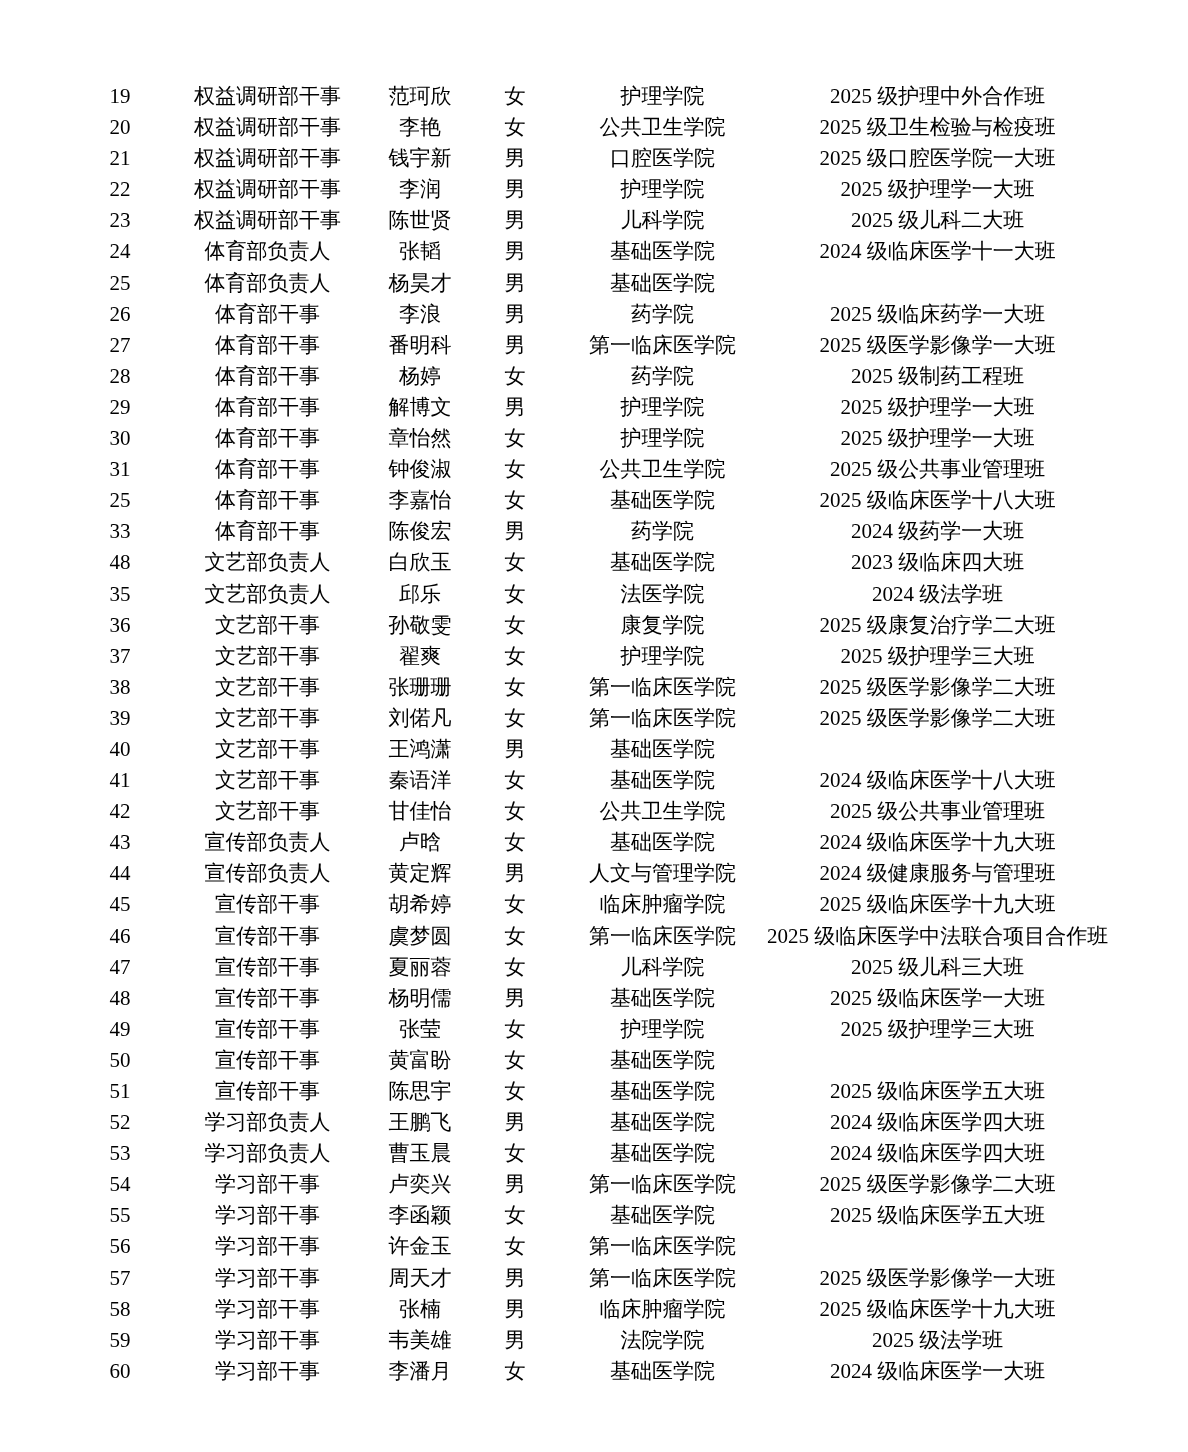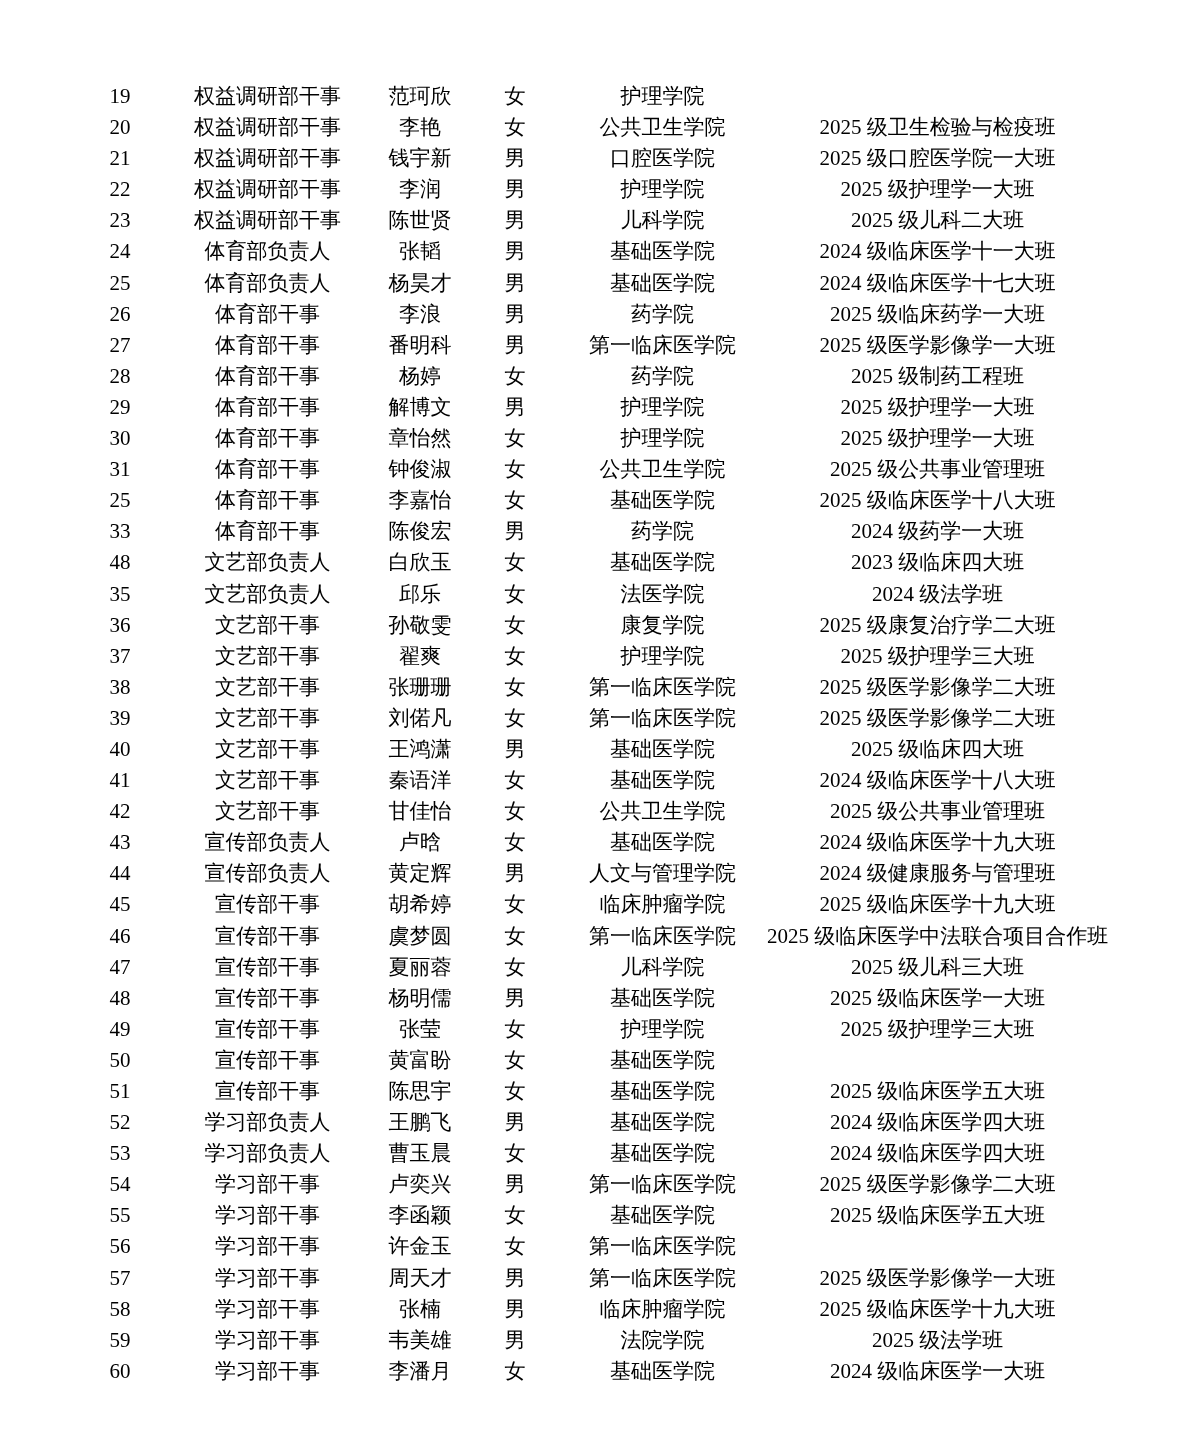--- a/index.html
+++ b/index.html
@@ -40,20 +40,21 @@
 <body>
 
 <div class="page">
   <div class="roster" id="roster">
       <div class="row">
         <span class="cell col-serial">19</span>
         <span class="cell col-position">权益调研部干事</span>
         <span class="cell col-name">范珂欣</span>
         <span class="cell col-gender">女</span>
         <span class="cell col-college">护理学院</span>
+        <span class="cell col-class">2025 级护理中外合作班</span>
       </div>
       <div class="row">
         <span class="cell col-serial">20</span>
         <span class="cell col-position">权益调研部干事</span>
         <span class="cell col-name">李艳</span>
         <span class="cell col-gender">女</span>
         <span class="cell col-college">公共卫生学院</span>
         <span class="cell col-class">2025 级卫生检验与检疫班</span>
       </div>
       <div class="row">
@@ -87,21 +88,20 @@
         <span class="cell col-gender">男</span>
         <span class="cell col-college">基础医学院</span>
         <span class="cell col-class">2024 级临床医学十一大班</span>
       </div>
       <div class="row">
         <span class="cell col-serial">25</span>
         <span class="cell col-position">体育部负责人</span>
         <span class="cell col-name">杨昊才</span>
         <span class="cell col-gender">男</span>
         <span class="cell col-college">基础医学院</span>
-        <span class="cell col-class">2024 级临床医学十七大班</span>
       </div>
       <div class="row">
         <span class="cell col-serial">26</span>
         <span class="cell col-position">体育部干事</span>
         <span class="cell col-name">李浪</span>
         <span class="cell col-gender">男</span>
         <span class="cell col-college">药学院</span>
         <span class="cell col-class">2025 级临床药学一大班</span>
       </div>
       <div class="row">
@@ -207,21 +207,20 @@
         <span class="cell col-gender">女</span>
         <span class="cell col-college">第一临床医学院</span>
         <span class="cell col-class">2025 级医学影像学二大班</span>
       </div>
       <div class="row">
         <span class="cell col-serial">40</span>
         <span class="cell col-position">文艺部干事</span>
         <span class="cell col-name">王鸿潇</span>
         <span class="cell col-gender">男</span>
         <span class="cell col-college">基础医学院</span>
-        <span class="cell col-class">2025 级临床四大班</span>
       </div>
       <div class="row">
         <span class="cell col-serial">41</span>
         <span class="cell col-position">文艺部干事</span>
         <span class="cell col-name">秦语洋</span>
         <span class="cell col-gender">女</span>
         <span class="cell col-college">基础医学院</span>
         <span class="cell col-class">2024 级临床医学十八大班</span>
       </div>
       <div class="row">

